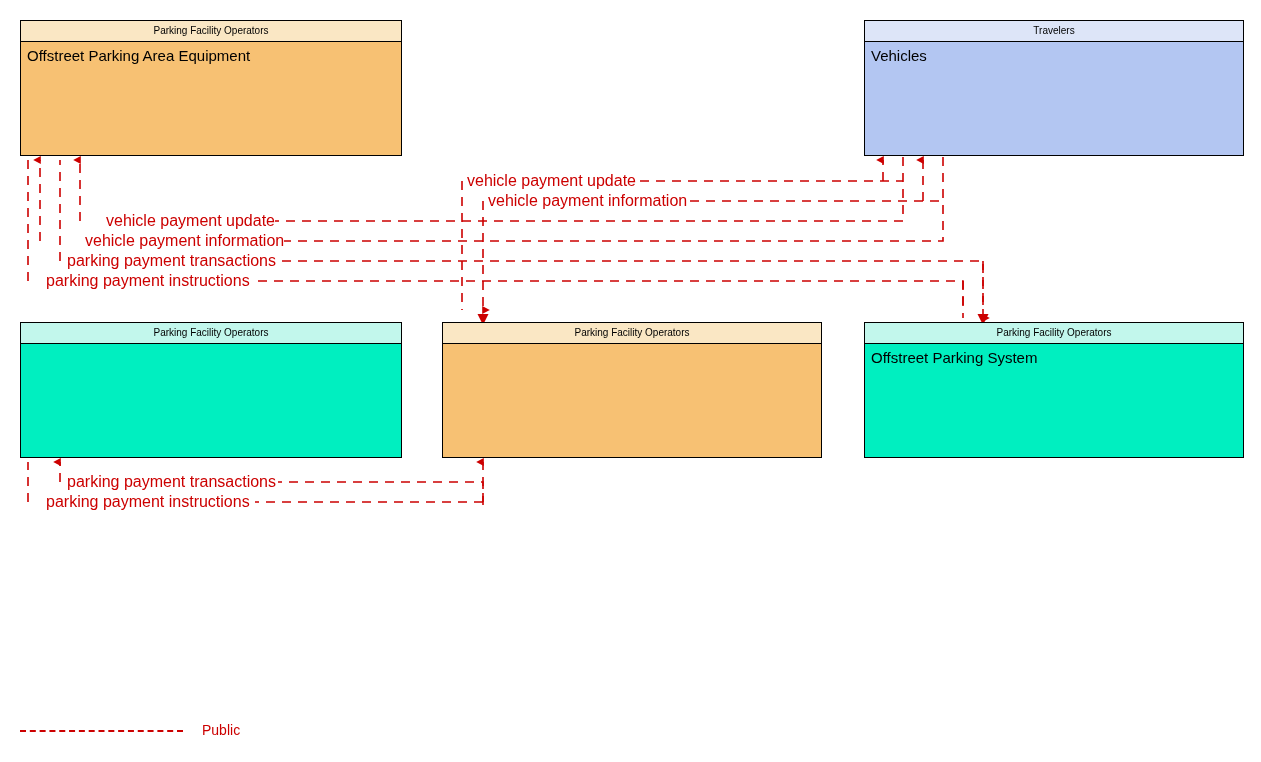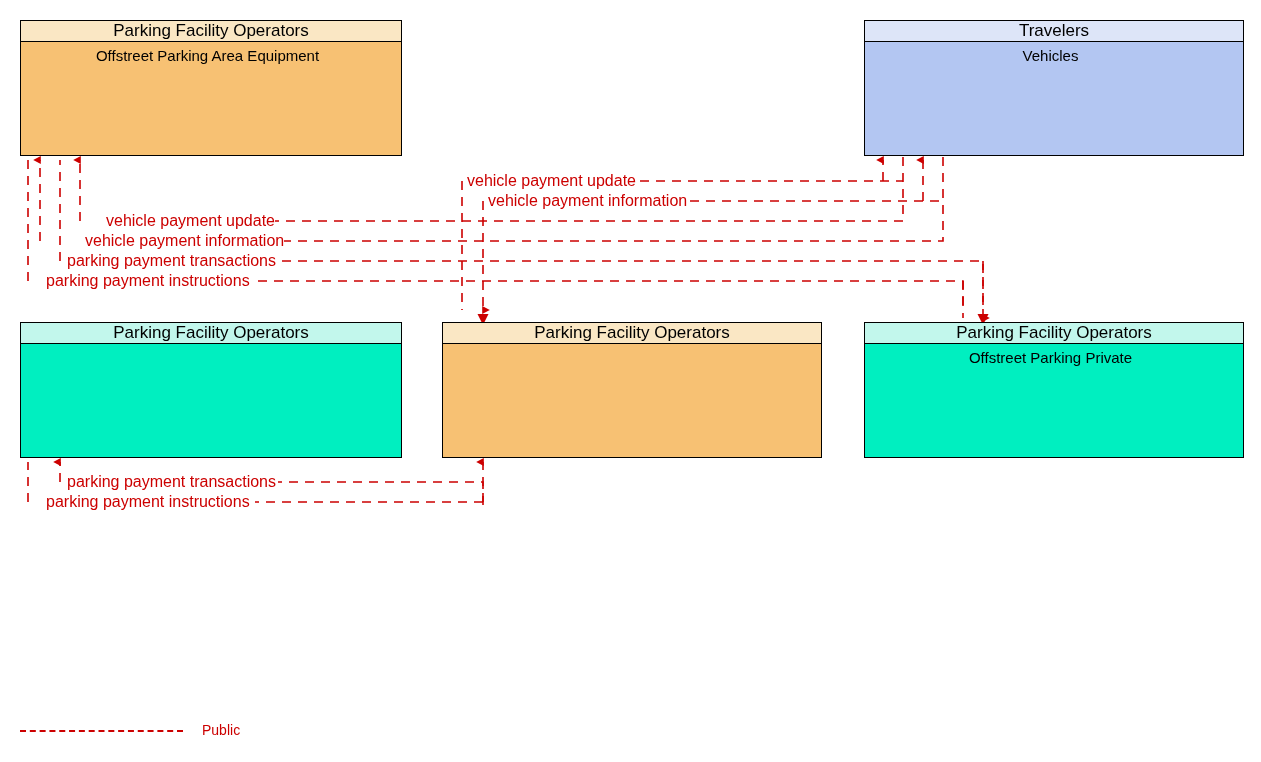--- a/index.html
+++ b/index.html
@@ -24,28 +24,28 @@
     position: absolute;
     box-sizing: border-box;
     border: 1px solid #000000;
     z-index: 5;
   }
   .node-head {
     box-sizing: border-box;
     height: 21px;
     line-height: 19px;
     text-align: center;
-    font-size: 17px;
+    font-size: 10px;
     color: #000000;
     border-bottom: 1px solid #000000;
     white-space: nowrap;
     overflow: hidden;
   }
   .node-body {
-    text-align: center;
+    text-align: left;
     font-size: 15px;
     color: #000000;
     padding: 2px 13px 0 6px;
     line-height: 24px;
   }
   
   .fill-orange       { background: #f7c173; }
   .head-orange       { background: #fae7c4; }
   .fill-blue         { background: #b3c6f2; }
   .head-blue         { background: #dde5f8; }
@@ -152,21 +152,21 @@
 <div class="node fill-green" id="node-2" style="left:20px; top:322px; width:382px; height:136px;">
   <div class="node-head head-green">Parking Facility Operators</div>
 </div>
 
 <div class="node fill-orange" id="node-3" style="left:442px; top:322px; width:380px; height:136px;">
   <div class="node-head head-orange">Parking Facility Operators</div>
 </div>
 
 <div class="node fill-green" id="node-4" style="left:864px; top:322px; width:380px; height:136px;">
   <div class="node-head head-green">Parking Facility Operators</div>
-  <div class="node-body">Offstreet Parking Private</div>
+  <div class="node-body">Offstreet Parking System</div>
 </div>
 
 <div class="flabel" style="left:467px; top:174px;">vehicle payment update</div>
 
 <div class="flabel" style="left:488px; top:194px;">vehicle payment information</div>
 
 <div class="flabel" style="left:106px; top:214px;">vehicle payment update</div>
 
 <div class="flabel" style="left:85px; top:234px;">vehicle payment information</div>
 

